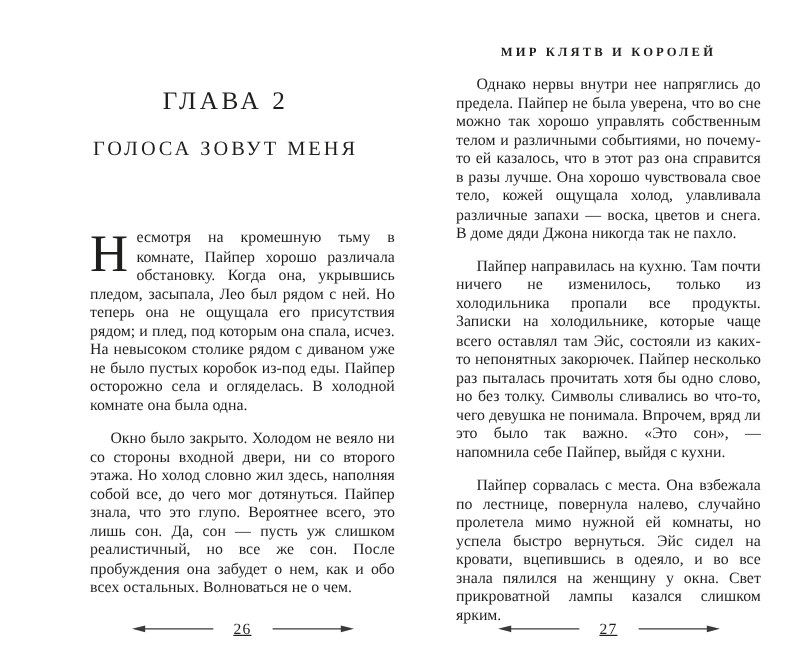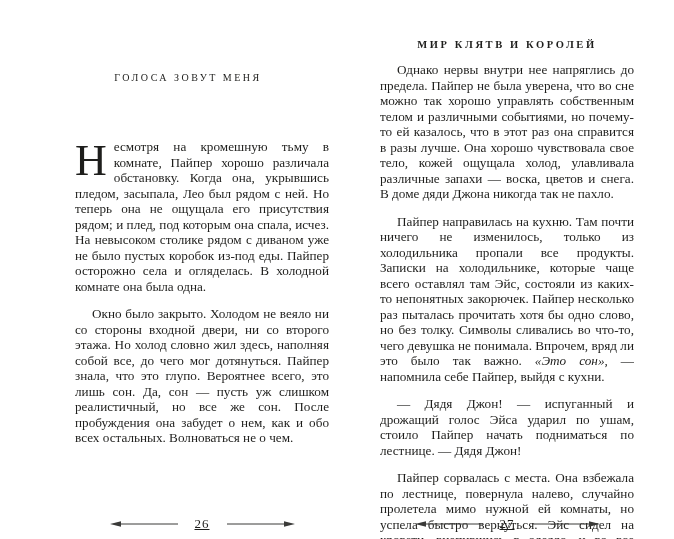--- a/index.html
+++ b/index.html
@@ -27,21 +27,21 @@
     text-align: center;
     padding-right: 28px; 
   }
   .chapter-title {
     font-size: 21px;
     letter-spacing: 3px;
     font-weight: 400;
     margin: 0;
   }
   .chapter-subtitle {
-    font-size: 10px;
+    font-size: 17px;
     letter-spacing: 2.5px;
     font-weight: 400;
     margin: 17px 0 0 0;
     white-space: nowrap;
   }
 
   
   .running-header {
     margin-top: 23px;
     text-align: center;
@@ -60,21 +60,21 @@
     text-align: justify;
     text-indent: 17px;
   }
   .body-block p.no-indent { text-indent: 0; }
   .dropcap {
     float: left;
     font-size: 44px;
     line-height: 38px;
     padding: 3px 7px 0 0;
   }
-  .em { font-style: italic; }
+  .em { }
 
   
   .page-footer {
     position: absolute;
     bottom: 23px;
     left: 0;
     width: 100%;
     display: flex;
     align-items: center;
     justify-content: center;
@@ -88,20 +88,21 @@
   .arrow-icon { display: block; }
   .arrow-icon.flip { transform: scaleX(-1); }
 </style>
 </head>
 <body>
 
 <div class="spread">
 
   <div class="page page-left">
     <div class="chapter-head">
+      <h1 class="chapter-title">ГЛАВА 2</h1>
       <h2 class="chapter-subtitle">ГОЛОСА ЗОВУТ МЕНЯ</h2>
     </div>
 
     <div class="body-block body-block-left">
       <p class="no-indent"><span class="dropcap">Н</span><span>есмотря на кромешную тьму в комнате, Пайпер хорошо различала обстановку. Когда она, укрывшись пледом, засыпала, Лео был рядом с ней. Но теперь она не ощущала его присутствия рядом; и плед, под которым она спала, исчез. На невысоком столике рядом с диваном уже не было пустых коробок из-под еды. Пайпер осторожно села и огляделась. В холодной комнате она была одна.</span></p>
       <p>Окно было закрыто. Холодом не веяло ни со стороны входной двери, ни со второго этажа. Но холод словно жил здесь, наполняя собой все, до чего мог дотянуться. Пайпер знала, что это глупо. Вероятнее всего, это лишь сон. Да, сон — пусть уж слишком реалистичный, но все же сон. После пробуждения она забудет о нем, как и обо всех остальных. Волноваться не о чем.</p>
     </div>
 
     <div class="page-footer">
       <svg class="arrow-icon" width="68" height="8" viewBox="0 0 68 8">
@@ -115,21 +116,20 @@
       </svg>
     </div>
   </div>
 
   <div class="page page-right">
     <div class="running-header">МИР КЛЯТВ И КОРОЛЕЙ</div>
 
     <div class="body-block body-block-right">
       <p>Однако нервы внутри нее напряглись до предела. Пайпер не была уверена, что во сне можно так хорошо управлять собственным телом и различными событиями, но почему-то ей казалось, что в этот раз она справится в разы лучше. Она хорошо чувствовала свое тело, кожей ощущала холод, улавливала различные запахи — воска, цветов и снега. В доме дяди Джона никогда так не пахло.</p>
       <p><span>Пайпер направилась на кухню. Там почти ничего не изменилось, только из холодильника пропали все продукты. Записки на холодильнике, которые чаще всего оставлял там Эйс, состояли из каких-то непонятных закорючек. Пайпер несколько раз пыталась прочитать хотя бы одно слово, но без толку. Символы сливались во что-то, чего девушка не понимала. Впрочем, вряд ли это было так важно. </span><span class="em">«Это сон»</span><span>, — напомнила себе Пайпер, выйдя с кухни.</span></p>
-      <p>— Дядя Джон! — испуганный и дрожащий голос Эйса ударил по ушам, стоило Пайпер начать подниматься по лестнице. — Дядя Джон!</p>
       <p>Пайпер сорвалась с места. Она взбежала по лестнице, повернула налево, случайно пролетела мимо нужной ей комнаты, но успела быстро вернуться. Эйс сидел на кровати, вцепившись в одеяло, и во все знала пялился на женщину у окна. Свет прикроватной лампы казался слишком ярким.</p>
     </div>
 
     <div class="page-footer">
       <svg class="arrow-icon" width="68" height="8" viewBox="0 0 68 8">
         <line x1="9" y1="4" x2="68" y2="4" stroke="#3a3a38" stroke-width="1"></line>
         <polygon points="0,4 11,1.2 11,6.8" fill="#3a3a38"></polygon>
       </svg>
       <span class="page-number">27</span>
       <svg class="arrow-icon flip" width="68" height="8" viewBox="0 0 68 8">

